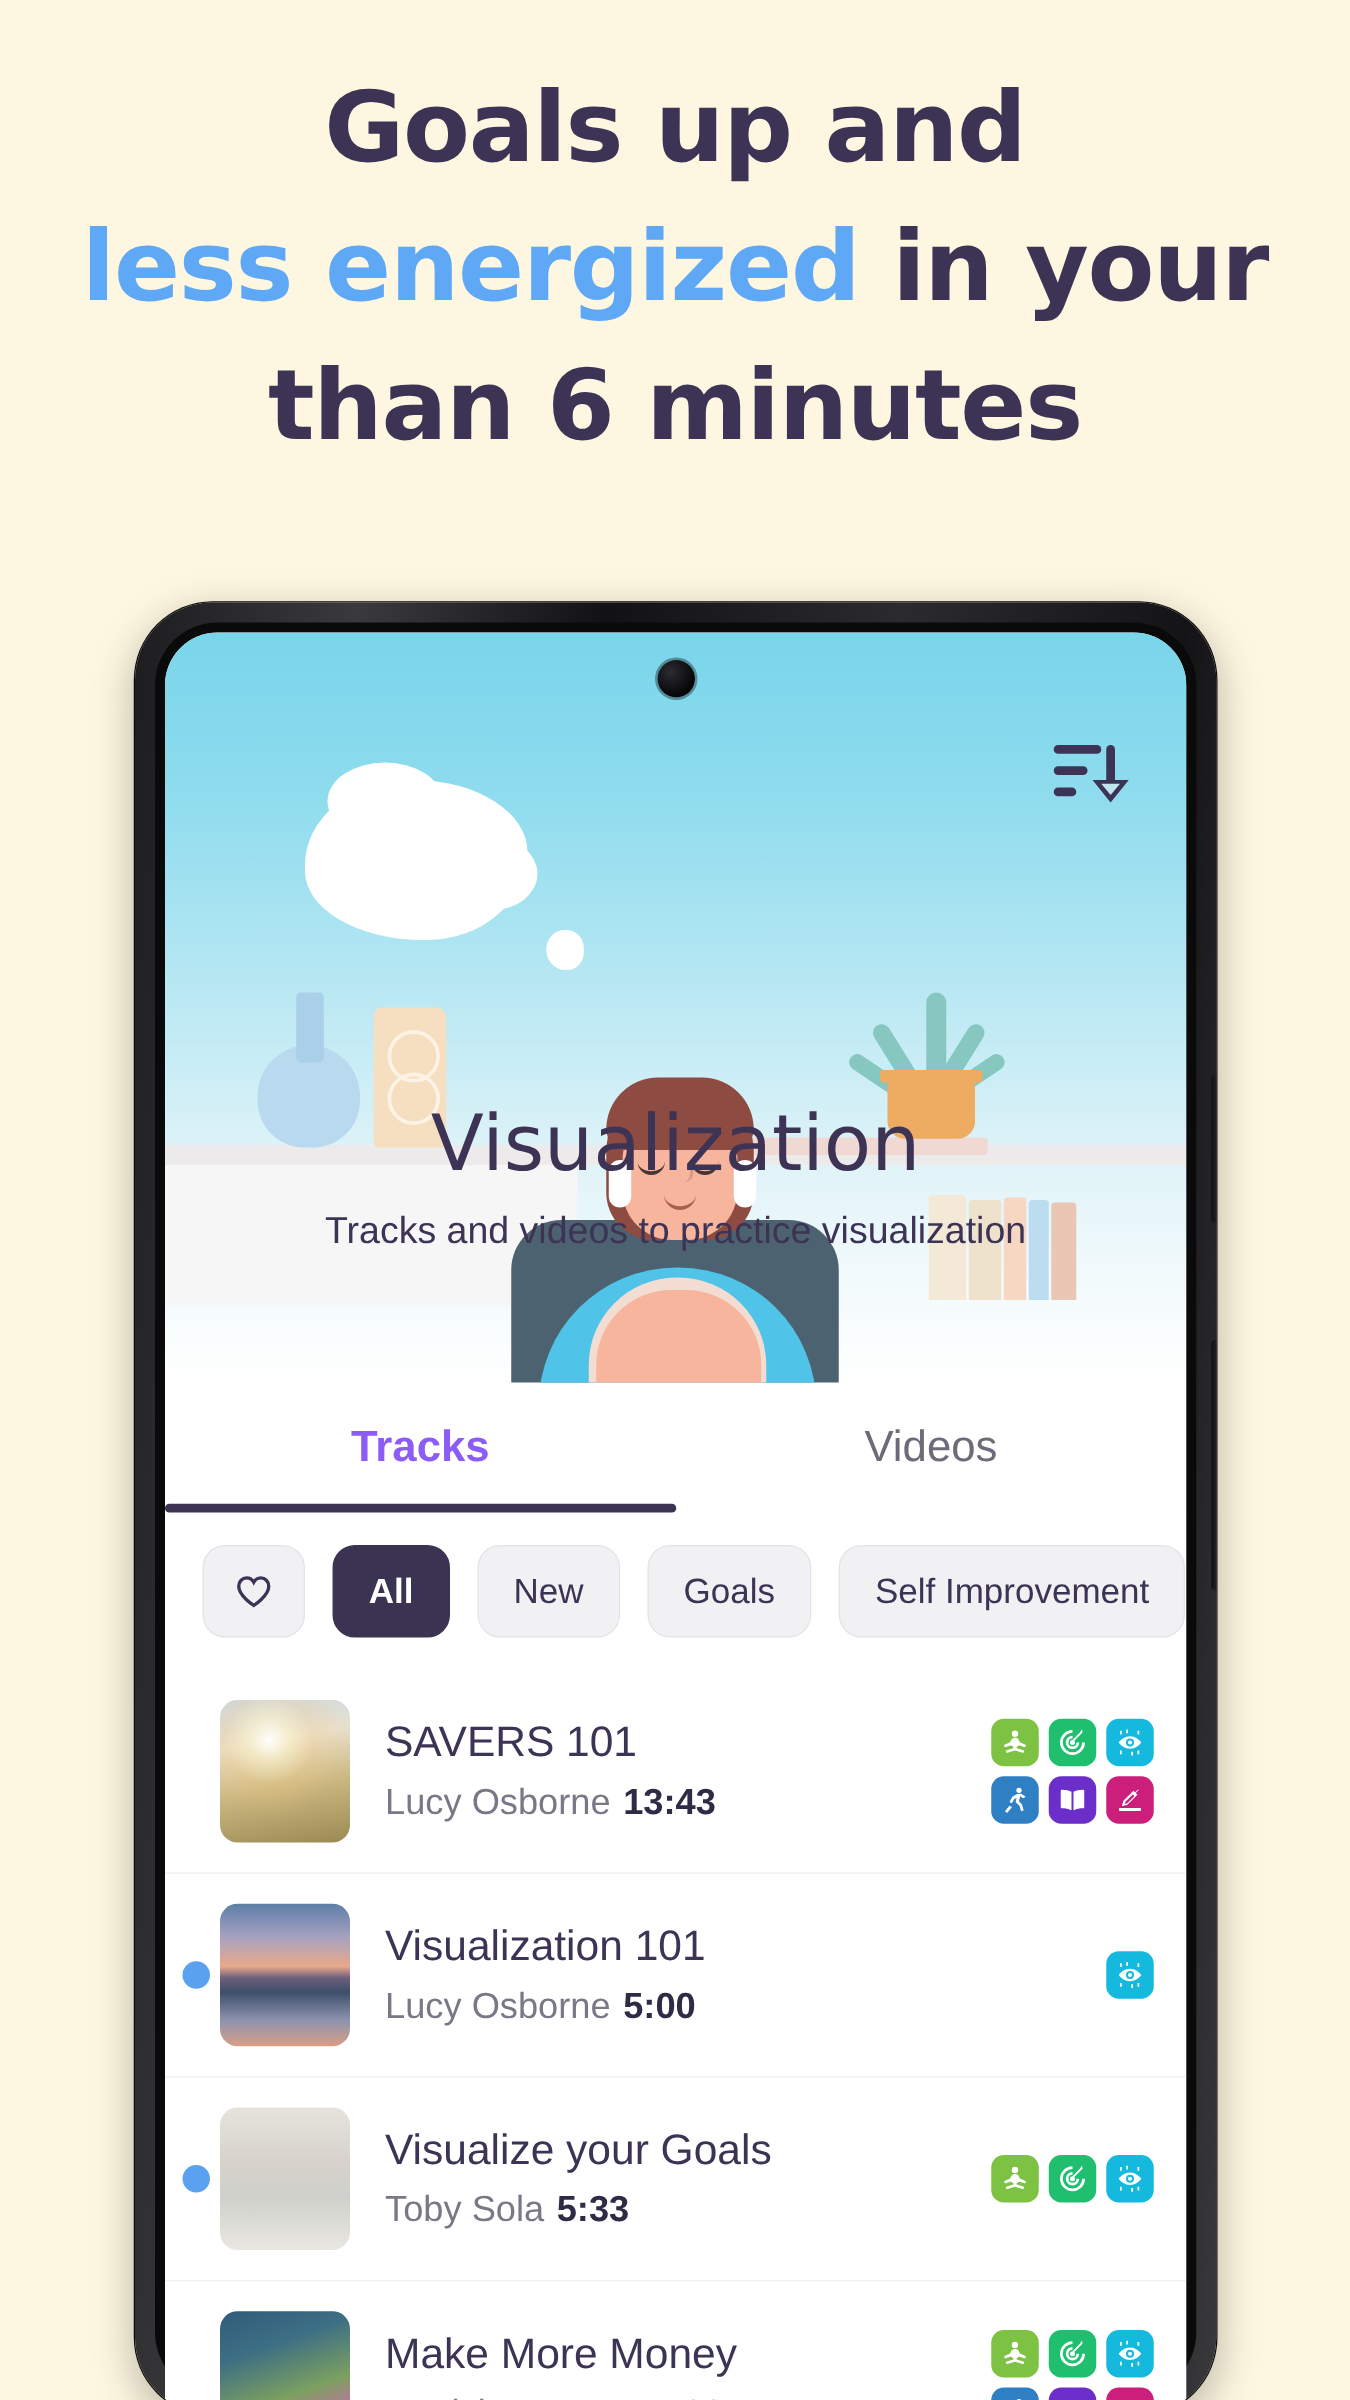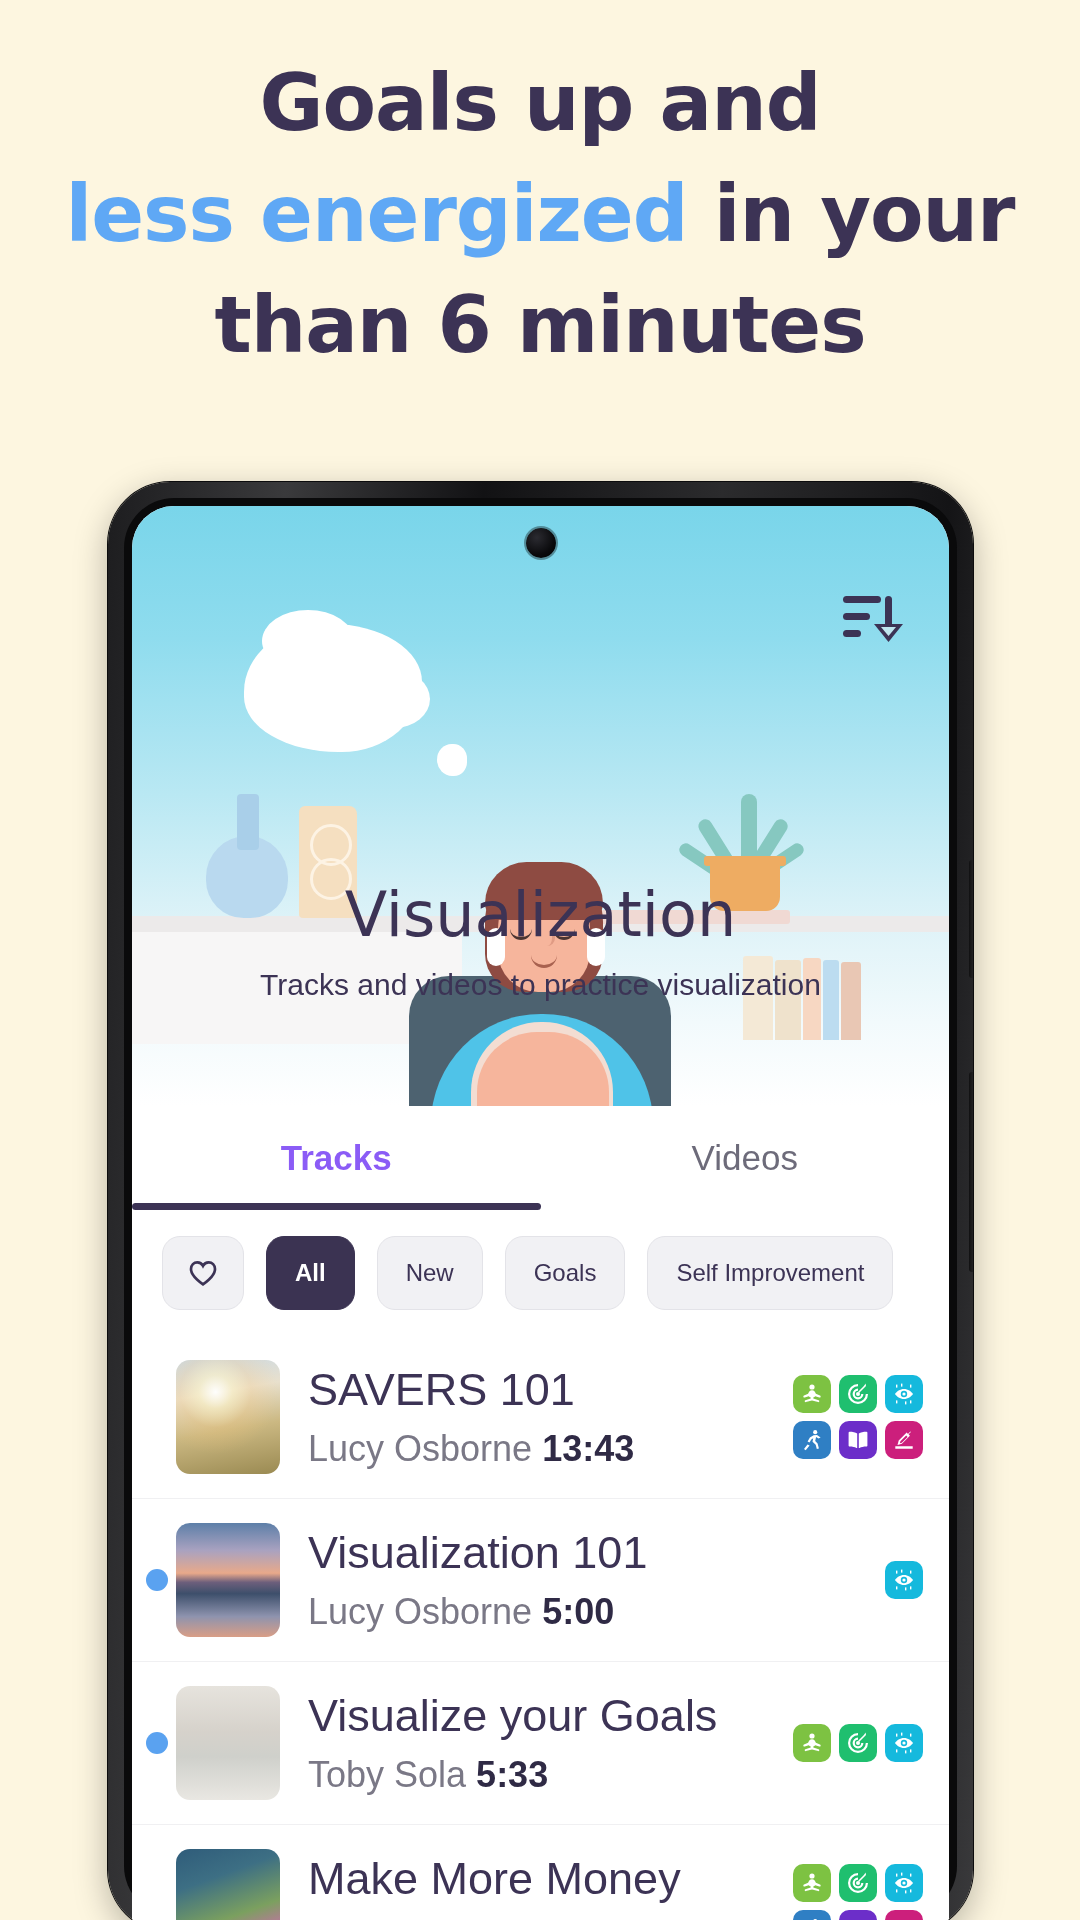--- a/index.html
+++ b/index.html
@@ -142,37 +142,37 @@
   .tab.active:after{
     content:"";position:absolute;left:0;right:0;bottom:0;height:7px;background:#3c3355;border-radius:4px;
   }
 
   
   .chips{display:flex;gap:22px;padding:26px 30px 26px 30px;background:#fff;overflow:hidden;}
   .chip{
     flex:0 0 auto;
     background:#f1f1f4;border:1px solid #e3e3e8;border-radius:18px;
     height:72px;display:flex;align-items:center;justify-content:center;
-    padding:0 28px;font-size:24px;color:#3c3355;white-space:nowrap;cursor:pointer;
+    padding:0 28px;font-size:28px;color:#3c3355;white-space:nowrap;cursor:pointer;
   }
   .chip.heart{padding:0 24px;}
   .chip.selected{background:#3b3352;border-color:#3b3352;color:#fff;font-weight:600;}
 
   
   .list{background:#fff;}
   .row{display:flex;align-items:center;padding:0 26px 0 14px;height:162px;position:relative;border-bottom:1px solid #f0f0f2;cursor:pointer;}
   .dot{width:22px;height:22px;border-radius:50%;background:#5aa2f0;flex:0 0 auto;margin-right:8px;}
   .dot.hidden{background:transparent;}
   .thumb{
     width:104px;height:114px;border-radius:14px;flex:0 0 auto;margin-right:28px;
     background-size:cover;overflow:hidden;
   }
   .meta{flex:1;min-width:0;}
-  .title{font-size:45px;color:#3c3355;margin-bottom:12px;white-space:nowrap;overflow:hidden;}
-  .subline{font-size:36px;color:#7a7886;white-space:nowrap;}
+  .title{font-size:34px;color:#3c3355;margin-bottom:12px;white-space:nowrap;overflow:hidden;}
+  .subline{font-size:29px;color:#7a7886;white-space:nowrap;}
   .subline .dur{color:#2f2a45;font-weight:700;margin-left:10px;}
   .badges{display:flex;flex-wrap:wrap;width:132px;gap:8px;justify-content:flex-end;flex:0 0 auto;}
   .badge{
     width:38px;height:38px;border-radius:10px;
     display:flex;align-items:center;justify-content:center;
     color:#fff;font-size:22px;
   }
   .badge svg{width:24px;height:24px;fill:#fff;}
 </style>
 </head>

